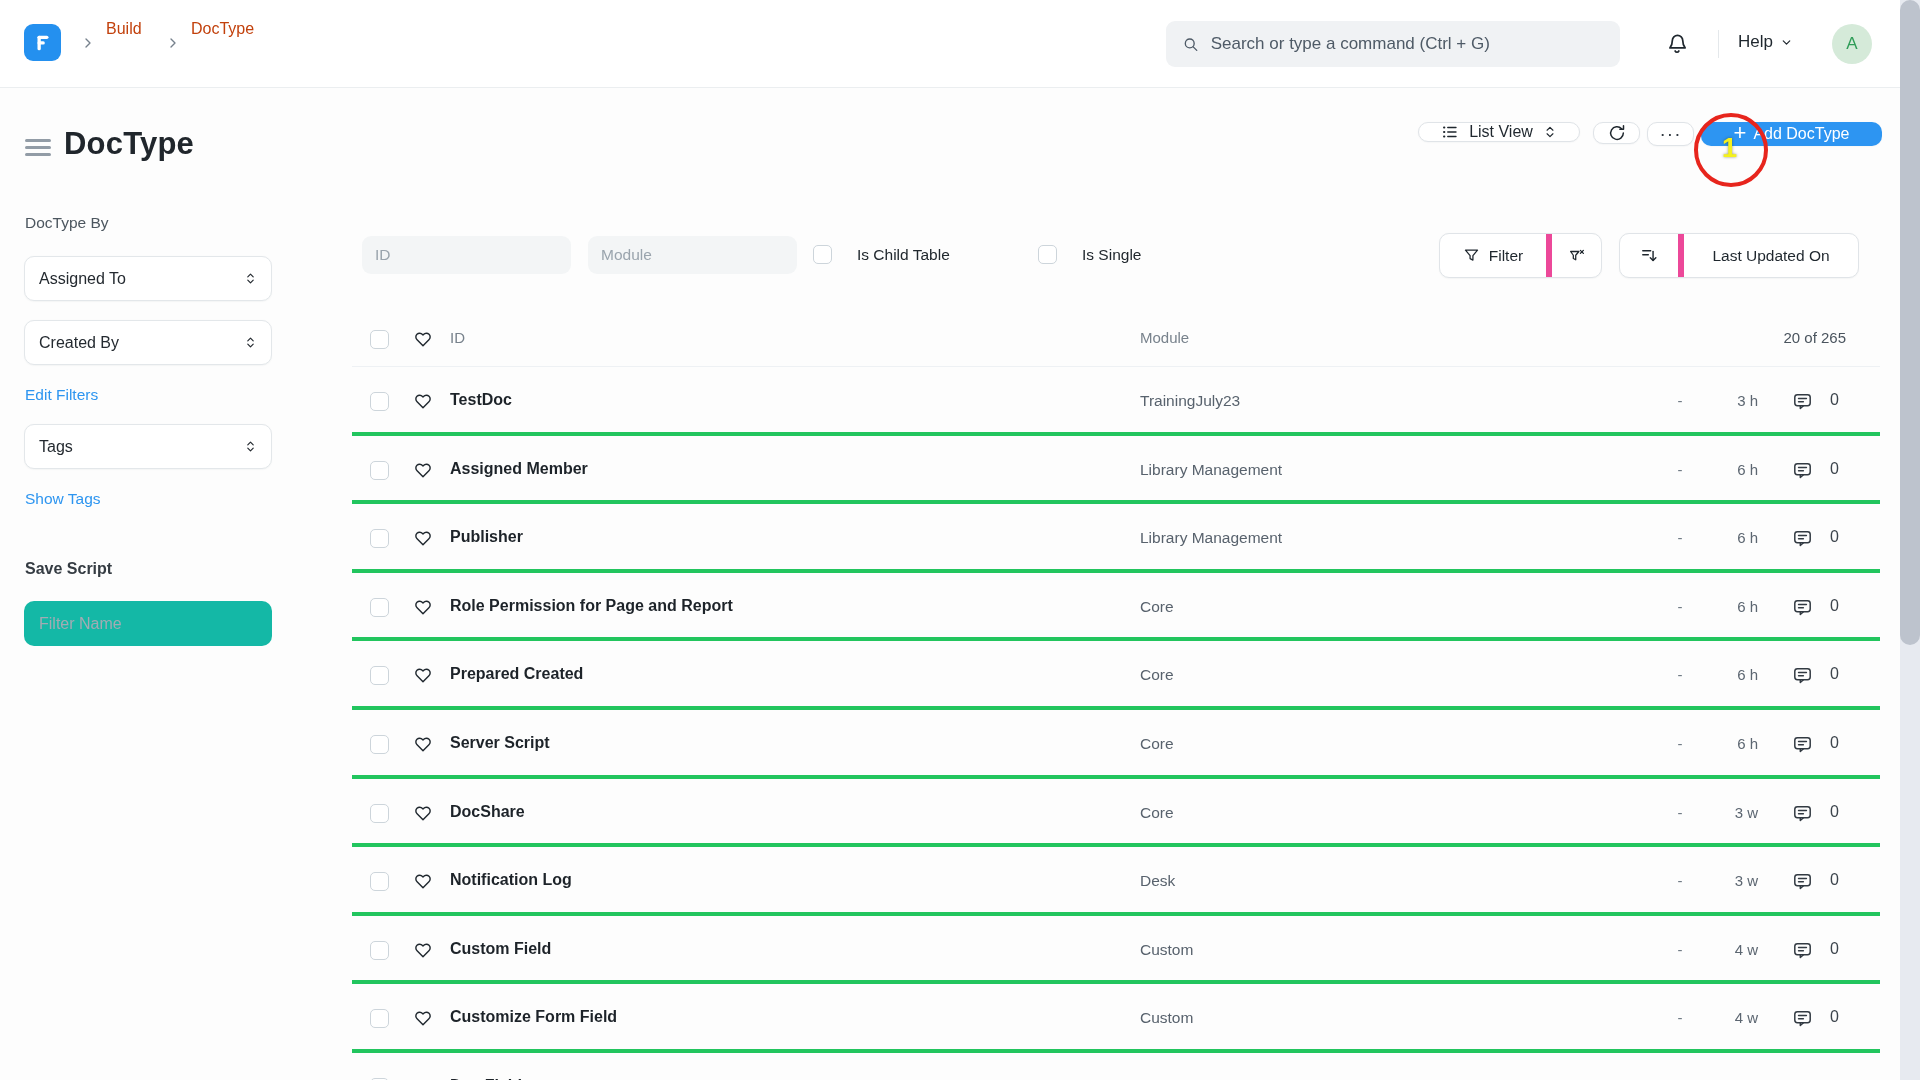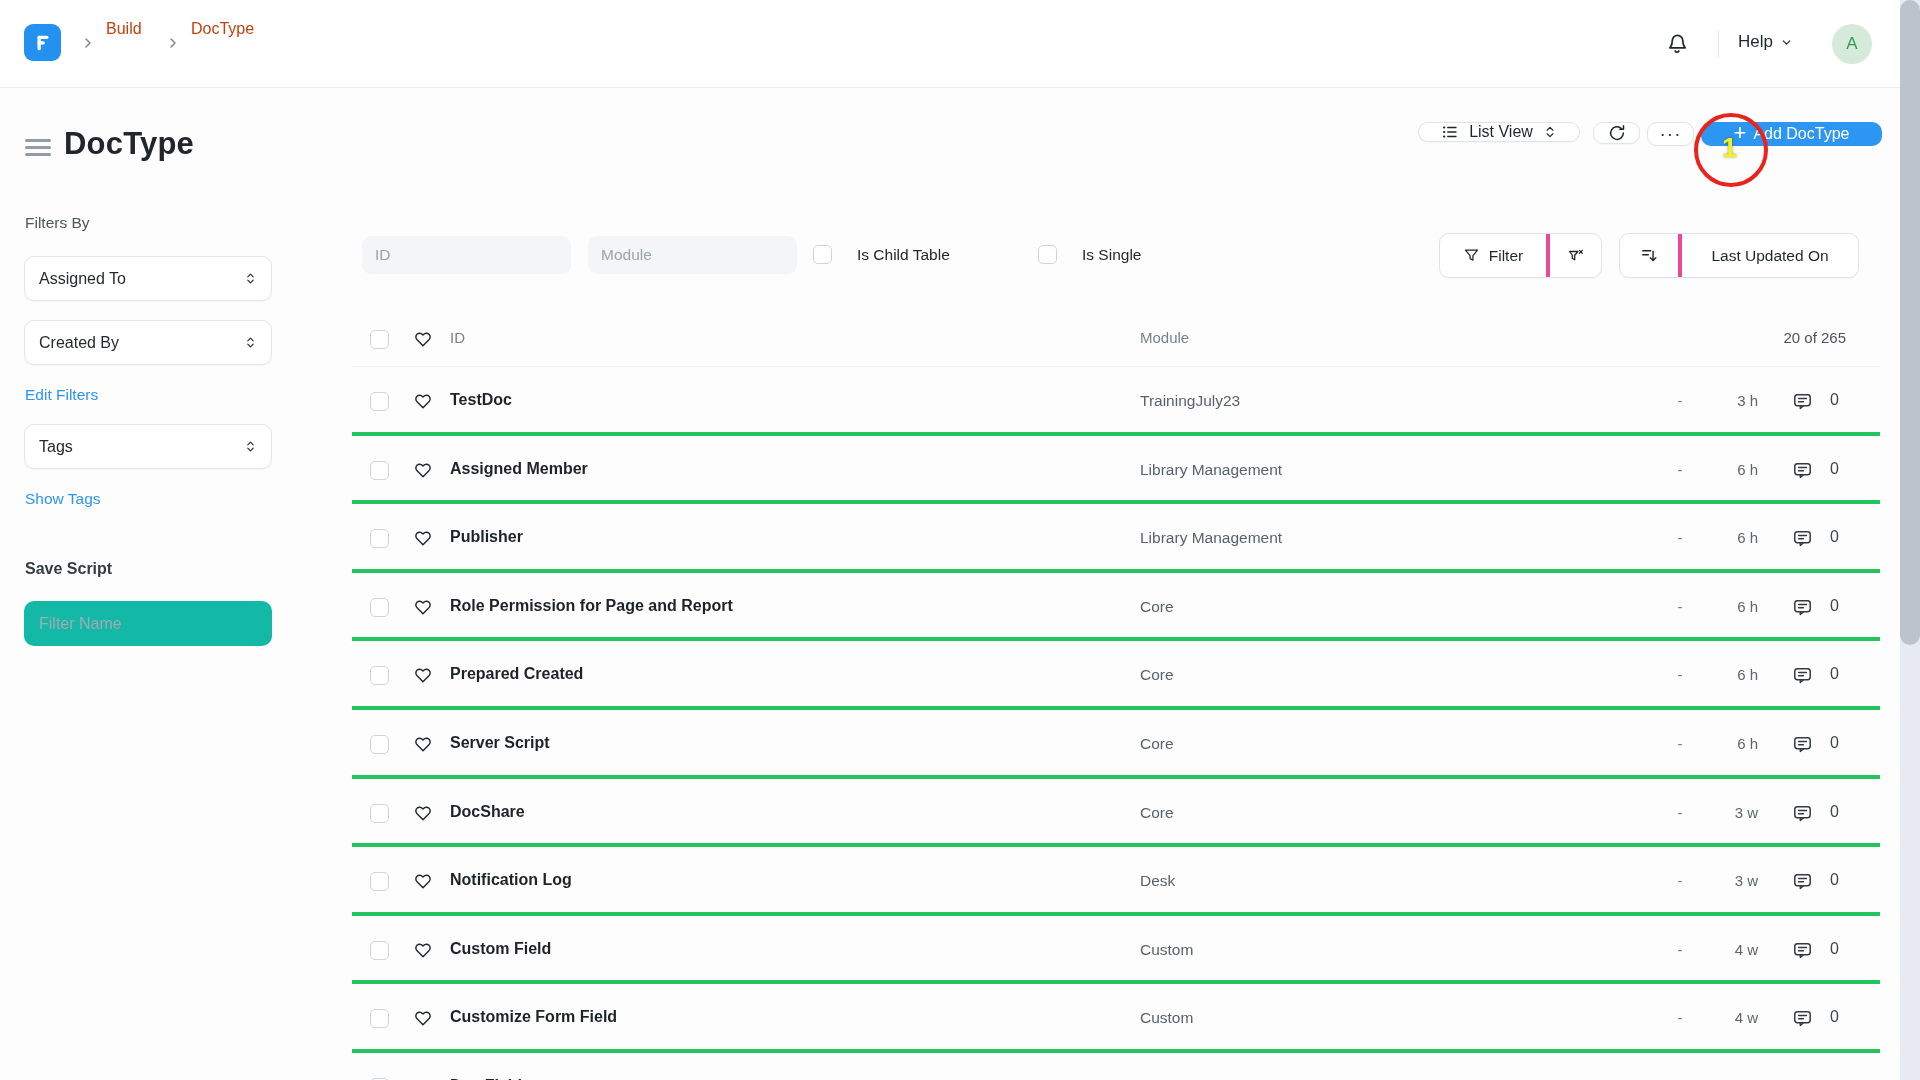--- a/index.html
+++ b/index.html
@@ -40,21 +40,21 @@
   .side-input { position:absolute; left:24px; width:248px; height:45px; background:#14b8a6; border:none; border-radius:10px; font-family:inherit; font-size:16px; color:#242a30; padding:0 15px; outline:none; }
   .side-input::placeholder { color:#a3abb3; opacity:1; }
 
   
   .flt-input { position:absolute; top:236px; width:209px; height:38px; background:#f3f5f6; border:none; border-radius:9px; font-family:inherit; font-size:15.5px; color:#242a30; padding:0 13px; outline:none; }
   .flt-input::placeholder { color:#9aa4ad; opacity:1; }
   .chk { position:absolute; top:245px; display:flex; align-items:center; gap:25px; font-size:15.5px; color:#21282e; cursor:pointer; }
   .chk .box { width:19px; height:19px; background:#fff; border:1.5px solid #cdd5db; border-radius:5px; }
   .btn-group { position:absolute; top:233px; height:45px; display:flex; background:#fff; border:1px solid #e0e4e8; border-radius:10px; overflow:hidden; box-shadow:0 .5px 1.5px rgba(25,39,52,.04); }
   .btn-group button { font-family:inherit; font-size:15.5px; color:#1f272e; background:none; border:none; display:flex; align-items:center; justify-content:center; gap:9px; cursor:pointer; }
-  .btn-group button + button { border-left:4px solid #ec4899; }
+  .btn-group button + button { border-left:6px solid #ec4899; }
 
   
   .list-header { position:absolute; left:352px; top:310px; width:1528px; height:57px; border-bottom:1px solid #eef1f4; font-size:15px; color:#78828c; }
   .list-header .cb { top:20px; }
   .hdr-id { position:absolute; left:98px; top:19px; }
   .hdr-module { position:absolute; left:788px; top:19px; }
   .hdr-count { position:absolute; right:34px; top:19px; color:#4a545e; }
   .cb { position:absolute; left:18px; width:19px; height:19px; background:#fff; border:1.5px solid #cdd5db; border-radius:5px; cursor:pointer; }
   .heart { position:absolute; left:61px; cursor:pointer; color:#1f272e; }
   .list-header .heart { top:19px; }
@@ -93,20 +93,27 @@
       </svg>
   </span>
   <a class="crumb" style="left:106px">Build</a>
   <span class="crumb-sep" style="left:165px">
     <svg width="16" height="16" viewBox="0 0 24 24" fill="none" stroke="currentColor" stroke-width="2" stroke-linecap="round" stroke-linejoin="round">
         <path d="M9 6l6 6-6 6"></path>
       </svg>
   </span>
   <a class="crumb" style="left:191px">DocType</a>
 
+  <div class="searchbar">
+    <svg width="19" height="19" viewBox="0 0 24 24" fill="none" stroke="currentColor" stroke-width="1.8" stroke-linecap="round">
+        <circle cx="10.5" cy="10.5" r="6"></circle>
+        <path d="M15.2 15.2 20 20"></path>
+      </svg>
+    <input placeholder="Search or type a command (Ctrl + G)" style="">
+  </div>
 
   <button class="nav-ico-btn" style="left:1664px">
     <svg width="26" height="26" viewBox="0 0 24 24" fill="none" stroke="currentColor" stroke-width="1.6" stroke-linecap="round" stroke-linejoin="round">
       <path d="M18.5 16.5h-13c1.5-1.7 2.2-3 2.2-6.7a4.8 4.8 0 0 1 9.6 0c0 3.7.7 5 2.2 6.7z"></path>
         <path d="M10.3 19.4a1.9 1.9 0 0 0 3.4 0"></path>
     </svg>
   </button>
   <div class="nav-divider"></div>
   <div class="help-menu">
     <span>Help</span>
@@ -149,21 +156,21 @@
   </button>
   <button class="btn btn-primary">
     <span class="plus">+</span>
     <span>Add DocType</span>
   </button>
 </div>
 <div class="annot-circle"></div>
 <div class="annot-label">1</div>
 
 <aside>
-  <div class="side-label" style="top:214px">Filters By</div>
+  <div class="side-label" style="top:214px">DocType By</div>
 
   <button class="side-select" style="top:256px">
     <span>Assigned To</span>
     <svg width="13" height="15" viewBox="0 0 24 26" fill="none" stroke="currentColor" stroke-width="2.2" stroke-linecap="round" stroke-linejoin="round">
         <path d="M7 10l5-5 5 5"></path>
         <path d="M7 16l5 5 5-5"></path>
       </svg>
   </button>
 
   <button class="side-select" style="top:320px">

